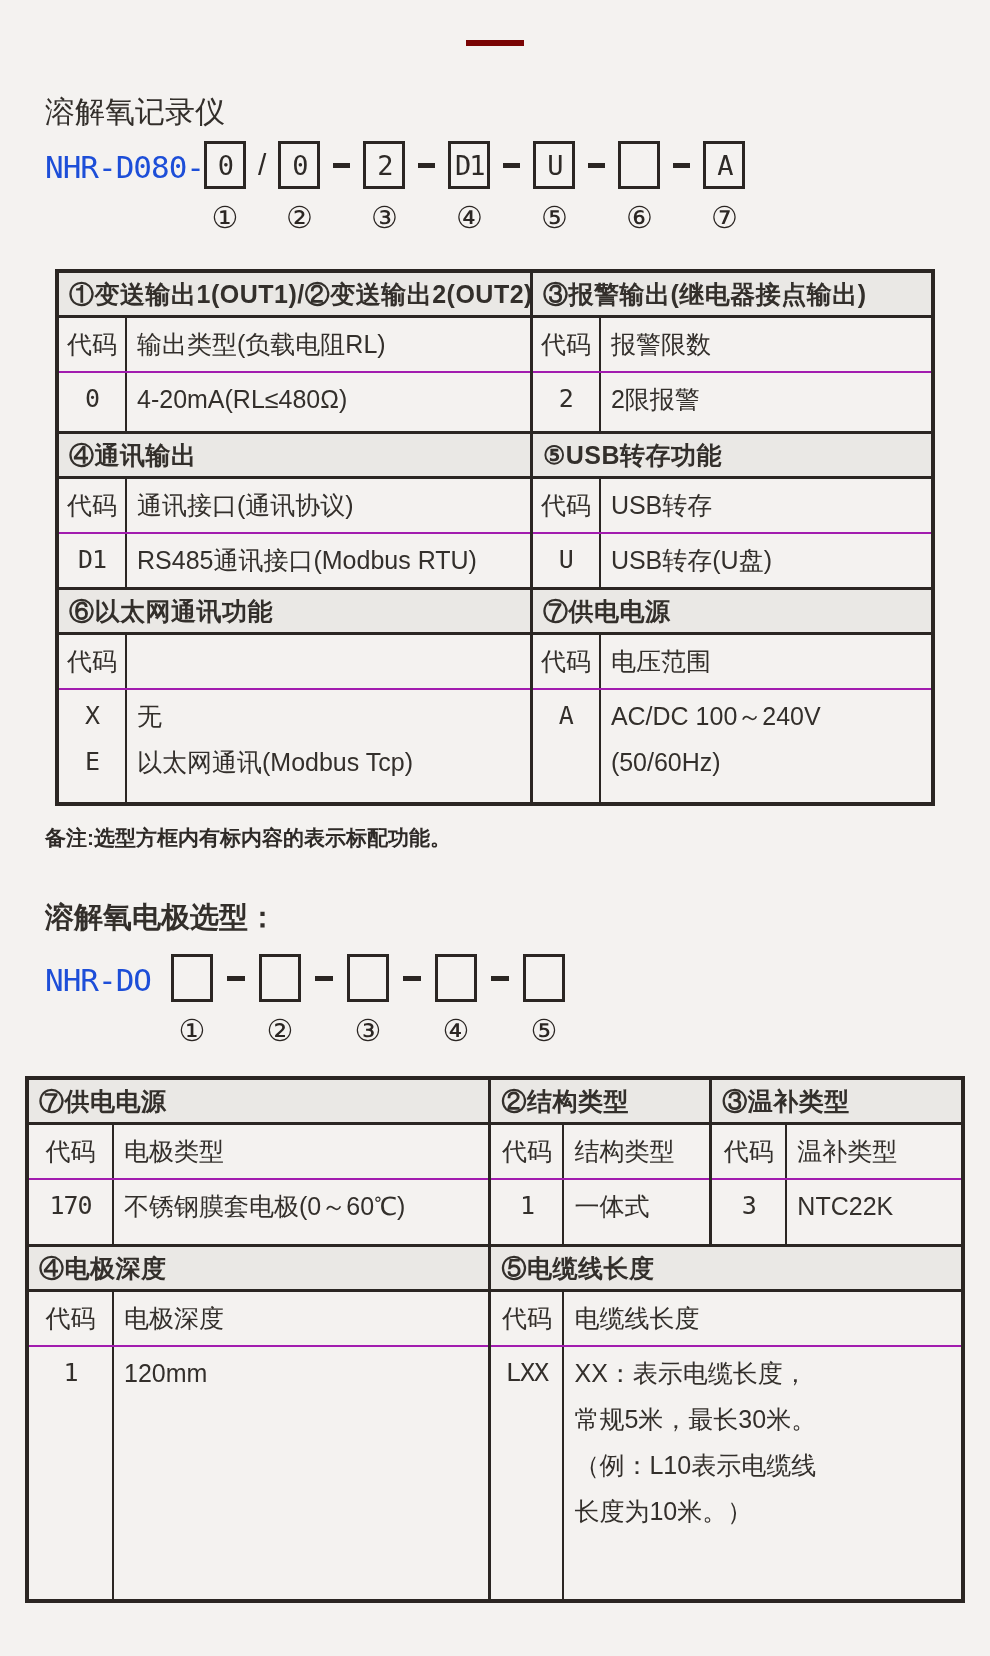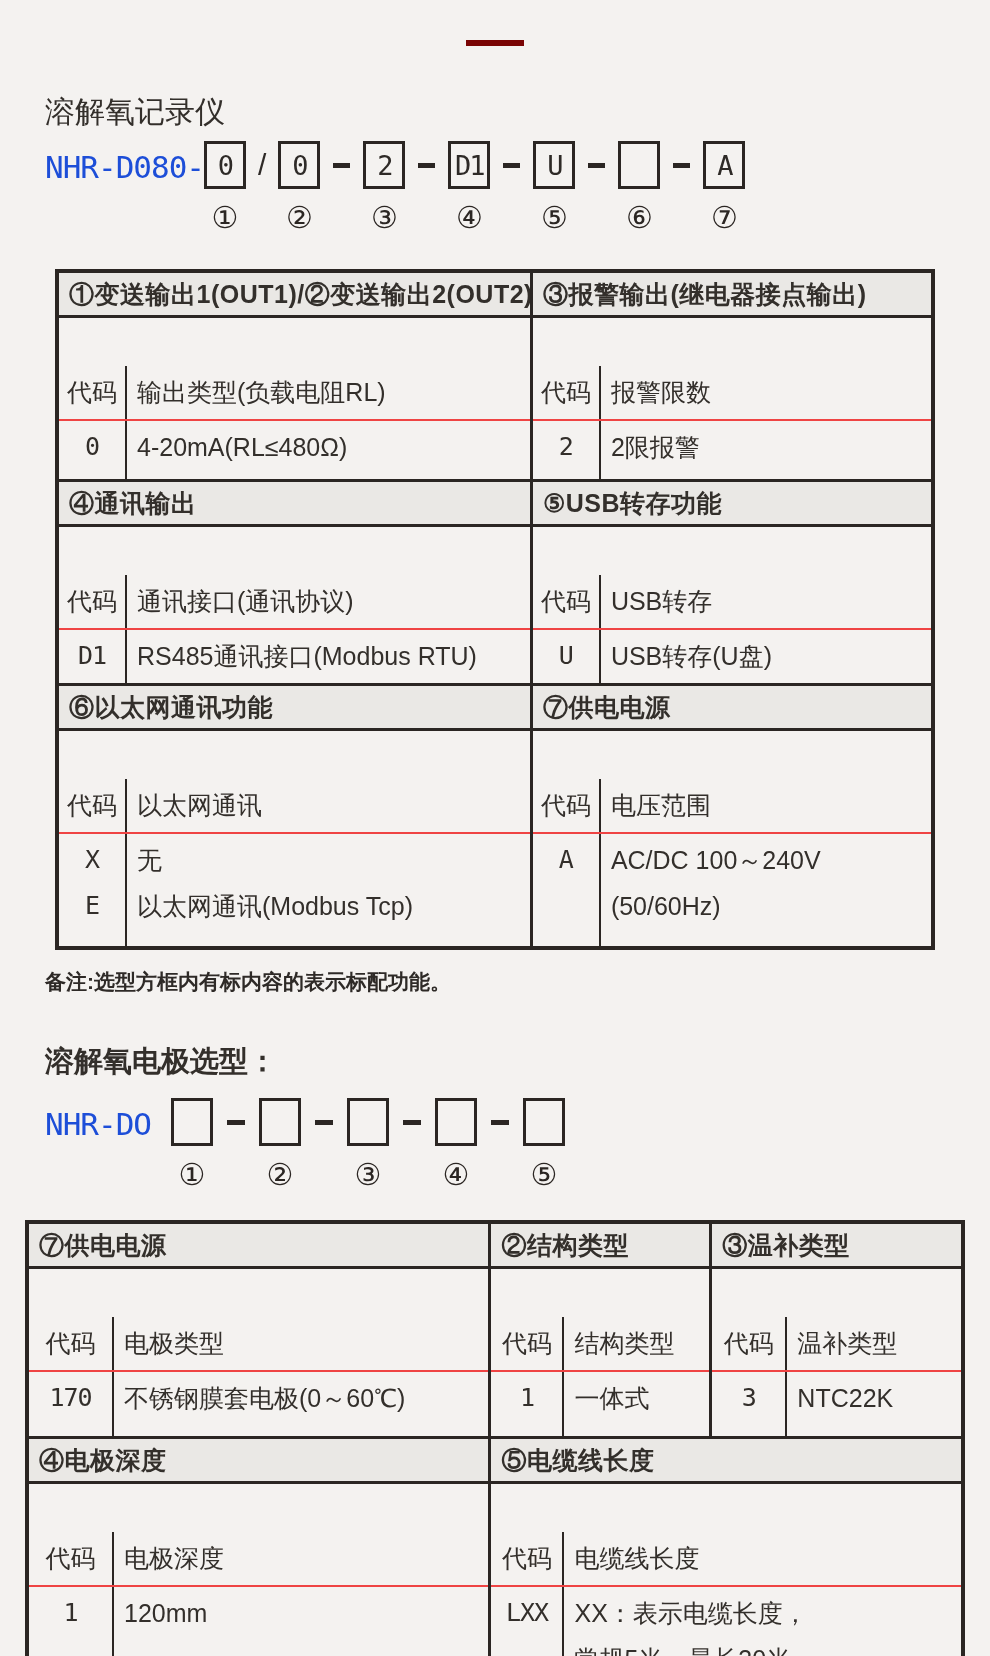--- a/index.html
+++ b/index.html
@@ -48,21 +48,21 @@
   .tbl2 { width:940px; margin:30px 0 0 25px; }
   .band { display:flex; align-items:stretch; }
   .band + .band { border-top:3px solid #2b2623; }
   .sec { display:flex; flex-direction:column; }
   .sec + .sec { border-left:3px solid #2b2623; }
   .sec-title {
     background:#eae8e5; border-bottom:3px solid #2b2623;
     font-weight:bold; font-size:25px; padding:5px 8px 4px 10px; letter-spacing:0.5px;
     white-space:nowrap; overflow:hidden;
   }
-  .subhead { display:flex; border-bottom:2px solid #ef4444;margin-top:48px; }
+  .subhead { display:flex; border-bottom:2px solid #a21caf; }
   .subhead .code { font-weight:normal; }
   .cell-row { display:flex; flex:1; }
   .code {
     border-right:2px solid #2b2623; text-align:center;
     font-size:25px; padding:3px 2px 4px; white-space:pre-line; line-height:46px;
     font-family:"Liberation Sans", sans-serif;
   }
   .code.mono { font-family:"DejaVu Sans Mono", monospace; letter-spacing:-1px; }
   .desc { flex:1; font-size:25px; padding:3px 6px 4px 10px; white-space:pre-line; line-height:46px; }
   .desc.mono-mix { letter-spacing:0; }
@@ -193,21 +193,20 @@
           <div class="desc">USB转存(U盘)</div>
         </div>
       </div>
     </div>
 
     <div class="band h-tall3">
       <div class="sec t1-left">
         <div class="sec-title">⑥以太网通讯功能</div>
         <div class="subhead">
           <div class="code">代码</div>
-          <div class="desc">以太网通讯</div>
         </div>
         <div class="cell-row">
           <div class="code mono">X
 E</div>
           <div class="desc">无
 以太网通讯(Modbus Tcp)</div>
         </div>
       </div>
       <div class="sec t1-right">
         <div class="sec-title">⑦供电电源</div>

